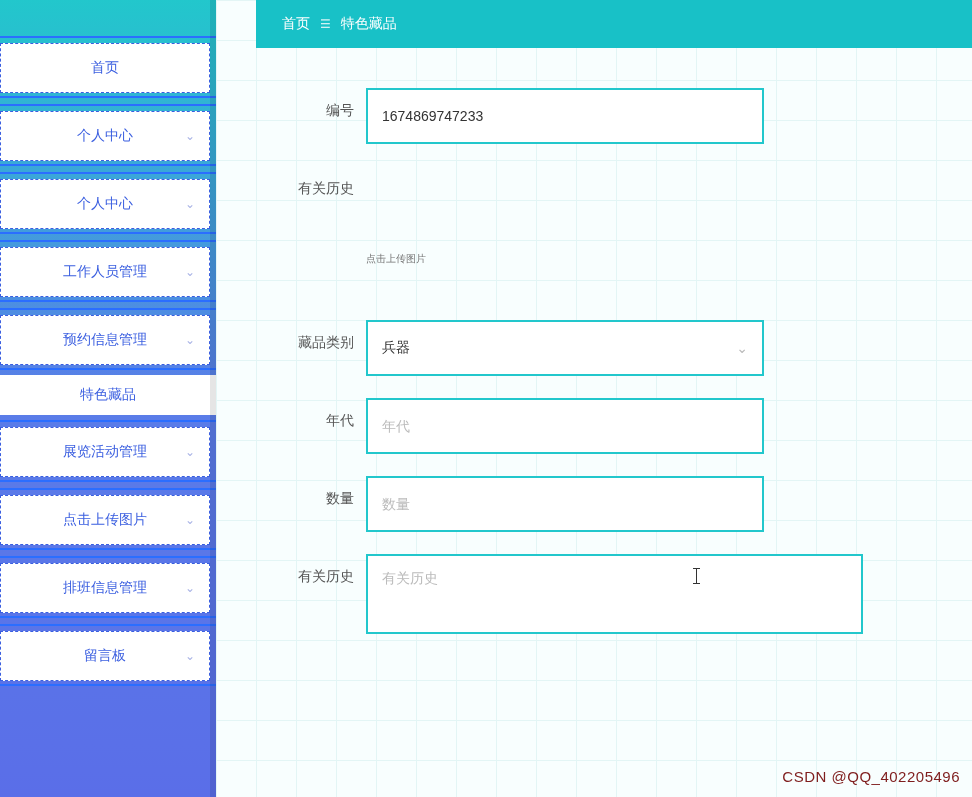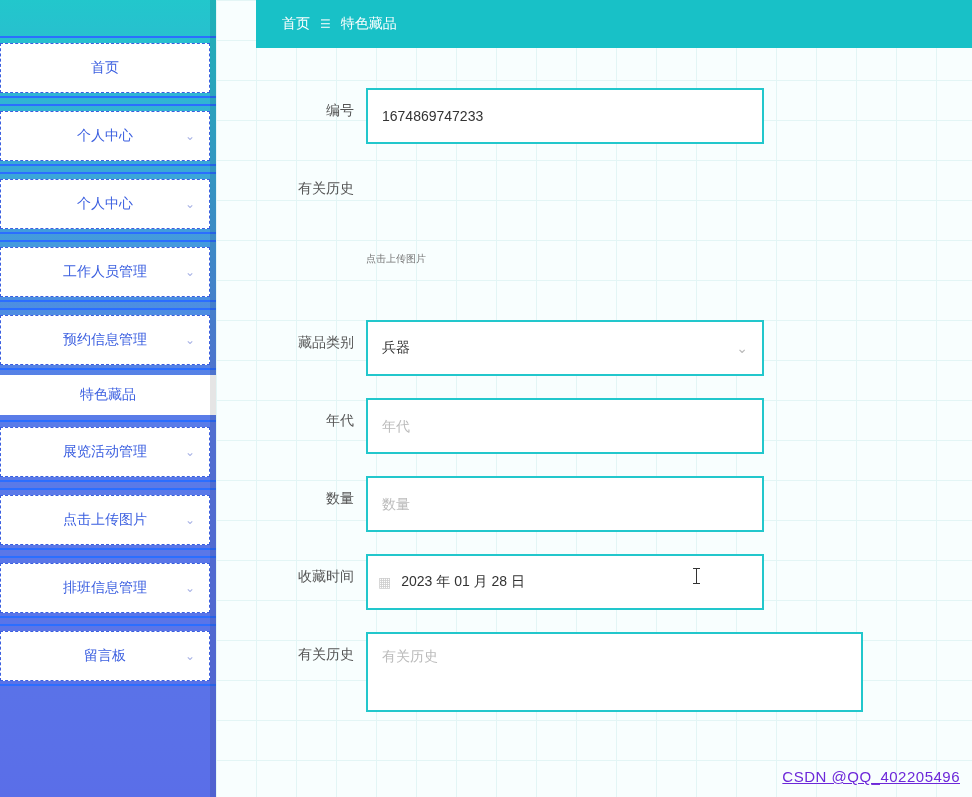--- a/index.html
+++ b/index.html
@@ -101,21 +101,21 @@
     .date-icon { color: #ccc; margin-right: 10px; font-size: 14px; }
     
     
     .textarea-control {
       flex: 1; max-width: 497px; min-height: 80px; border: 2px solid #22c7cc; background: #fff;
       padding: 14px; font-size: 14px; color: #bbb;
     }
     
     
     .watermark {
-      position: absolute; right: 12px; bottom: 12px; color: #6d28d9; font-size: 15px; letter-spacing: 0.5px; text-decoration: underline;
+      position: absolute; right: 12px; bottom: 12px; color: #7f1d1d; font-size: 15px; letter-spacing: 0.5px;
     }
     
     
     .text-cursor {
       position: absolute; left: 480px; top: 568px; width: 1px; height: 16px;
       background: transparent;
     }
     .text-cursor::before, .text-cursor::after {
       content: ""; position: absolute; left: -3px; width: 7px; height: 1px; background: #333;
     }
@@ -213,27 +213,20 @@
       </div>
     </div>
 
     <div class="form-row">
       <div class="form-label">数量</div>
       <div class="form-control">
         <input type="text" placeholder="数量" style="">
       </div>
     </div>
 
-    <div class="form-row">
-      <div class="form-label">收藏时间</div>
-      <div class="form-control date-control">
-        <span class="date-icon">▦</span>
-        <input type="text" value="2023 年 01 月 28 日" style="">
-      </div>
-    </div>
 
     <div class="form-row">
       <div class="form-label">有关历史</div>
       <div class="textarea-control">有关历史</div>
     </div>
 
   </div>
 
   <div class="text-cursor">
     <div class="text-cursor-line"></div>

